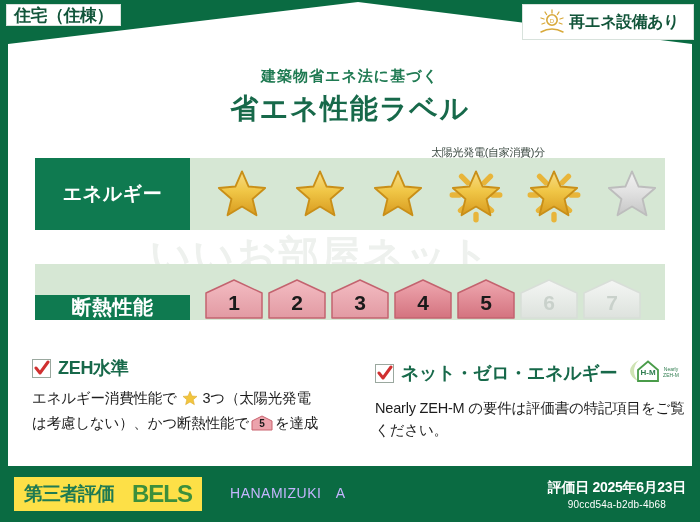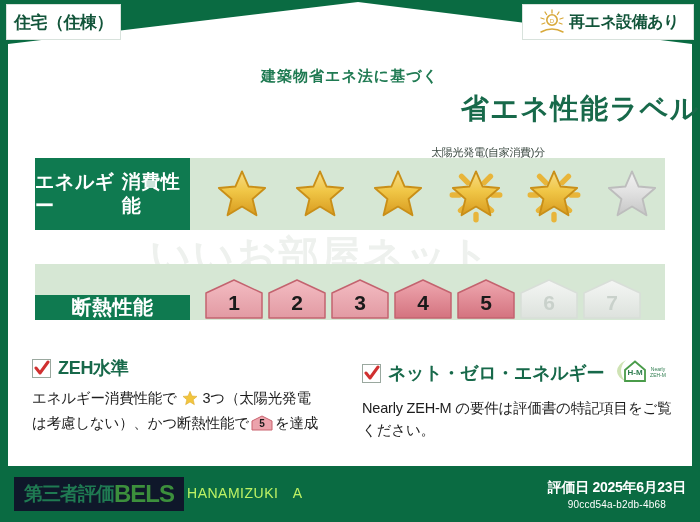--- a/index.html
+++ b/index.html
@@ -21,21 +21,21 @@
     clip-path:polygon(0 44px, 350px 2px, 684px 44px, 684px 466px, 0 466px);
   }
   
   .chip{
     position:absolute;top:4px;
     background:#ffffff;
     border:1px solid #d8e2dc;
     display:flex;align-items:center;justify-content:center;
     box-sizing:border-box;
   }
-  .chip-left{left:6px;width:115px;height:36px;}
+  .chip-left{left:6px;width:115px;height:22px;}
   .chip-right{right:6px;width:172px;height:36px;gap:2px;padding:5px 8px;}
   .chip-left-text{
     font-size:17px;font-weight:bold;color:#12553a;letter-spacing:-0.5px;
     white-space:nowrap;
   }
   .chip-right-text{
     font-size:16px;font-weight:bold;color:#12553a;letter-spacing:-0.5px;
     white-space:nowrap;
   }
   .sun-icon{width:30px;height:26px;flex:none;}
@@ -43,21 +43,20 @@
   .title-block{
     position:absolute;left:0;right:0;top:62px;text-align:center;
   }
   .subtitle{
     font-size:15px;font-weight:bold;color:#1f7a52;letter-spacing:1px;
     margin:5px 0 4px 0;
   }
   .main-title{
     font-size:28px;font-weight:bold;color:#17694a;letter-spacing:1.5px;
     margin:0;
-    text-align:right;
   }
   
   .watermark{
     position:absolute;left:150px;top:228px;
     font-size:40px;font-weight:bold;color:#eef1ee;
     letter-spacing:2px;pointer-events:none;user-select:none;
   }
   
   .perf-row{
     position:absolute;left:35px;width:630px;height:72px;
@@ -107,21 +106,21 @@
     padding-bottom:5px;
   }
   .badge-on .badge-num{color:#1a1a1a;}
   .badge-off .badge-num{color:#c9d1cb;}
   .badge-shape{position:absolute;left:0;top:0;width:60px;height:42px;}
   
   .info{
     position:absolute;top:356px;width:300px;
   }
   .info-left{left:32px;}
-  .info-right{left:362px;width:310px;}
+  .info-right{left:375px;width:310px;}
   .info-head{display:flex;align-items:center;gap:7px;margin-bottom:7px;}
   .check-box{
     width:19px;height:19px;border:1.5px solid #9aa89f;background:#fff;
     flex:none;position:relative;box-sizing:border-box;
   }
   .check-box svg{position:absolute;left:1px;top:0px;}
   .info-title{
     font-size:18px;font-weight:bold;color:#17694a;letter-spacing:-0.3px;
     white-space:nowrap;
   }
@@ -139,27 +138,27 @@
     position:absolute;left:0;right:0;bottom:0px;text-align:center;
     font-size:10px;font-weight:bold;color:#1a1a1a;z-index:2;
   }
   
   .footer{
     position:absolute;left:0;bottom:0;width:700px;height:56px;
     background:#0a6b42;
     display:flex;align-items:center;
   }
   .bels-chip{
-    margin-left:14px;background:#0f172a;height:34px;
-    display:flex;align-items:center;gap:0;padding:0 10px;
+    margin-left:14px;background:#fde047;height:34px;
+    display:flex;align-items:center;gap:18px;padding:0 10px;
   }
   .bels-jp{font-size:19px;font-weight:bold;color:#1f7a52;letter-spacing:-1px;}
   .bels-en{font-size:24px;font-weight:bold;color:#3c8f3c;letter-spacing:-1px;}
   .bels-name{
-    margin-left:3px;color:#bef264;font-size:14px;letter-spacing:0.5px;
+    margin-left:28px;color:#c4b5fd;font-size:14px;letter-spacing:0.5px;
     white-space:nowrap;
   }
   .footer-right{
     margin-left:auto;margin-right:14px;text-align:center;color:#ffffff;
   }
   .eval-date{font-size:14px;font-weight:bold;letter-spacing:-0.3px;}
   .eval-id{font-size:10px;letter-spacing:0.2px;margin-top:2px;}
 </style>
 </head>
 <body>
@@ -200,21 +199,20 @@
   <div class="watermark">いいお部屋ネット</div>
 
   <div class="solar-note">
     <div class="solar-note-text">太陽光発電(自家消費)分</div>
     <div class="solar-bracket"></div>
   </div>
 
   <div class="perf-row row-energy">
     <div class="row-label">
       <span>エネルギー</span>
-      <span>消費性能</span>
     </div>
     <div class="row-body">
       <div class="stars" id="stars-container">
           <div class="star-wrap">
             <svg class="star-svg" viewBox="-2 -2 28 30">
       <defs>
                 <linearGradient id="g0" x1="0" y1="0" x2="0" y2="1">
         <stop offset="0%" stop-color="#f7dc86"></stop>
         <stop offset="45%" stop-color="#f0c646"></stop>
         <stop offset="100%" stop-color="#d89b1f"></stop>

